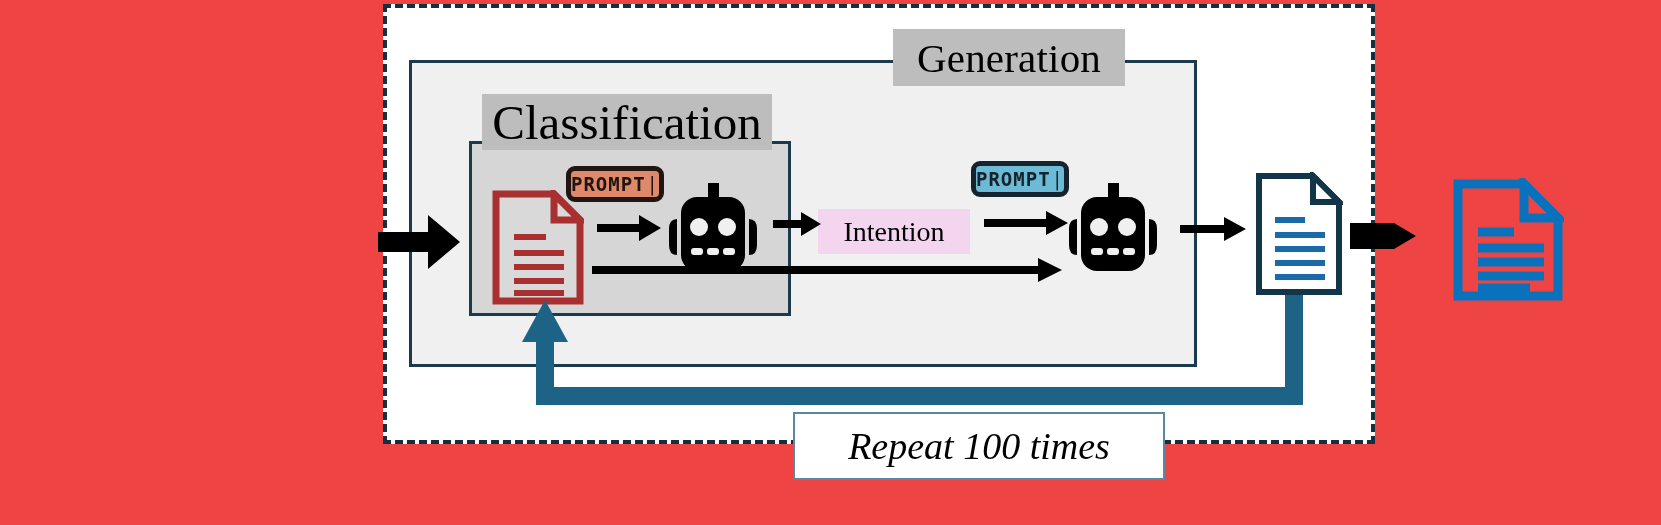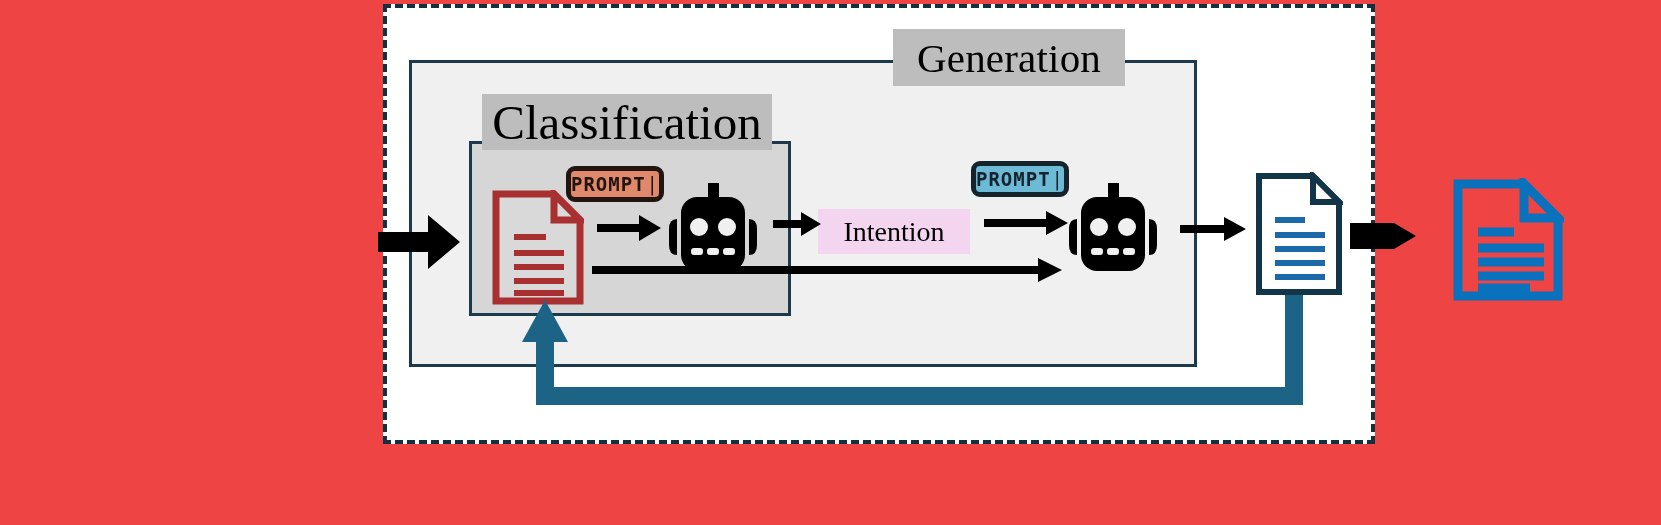--- a/index.html
+++ b/index.html
@@ -213,14 +213,15 @@
     </g>
   </svg>
 
   <div class="teal" style="left:1285px; top:295px; width:18px; height:110px;"></div>
   <div class="teal" style="left:536px; top:387px; width:767px; height:18px;"></div>
   <div class="teal" style="left:536px; top:333px; width:18px; height:60px;"></div>
   <svg class="abs" style="left:522px; top:300px; z-index:6;" width="46" height="42" viewBox="0 0 46 42">
     <path d="M23 0 L46 42 H0 Z" fill="#1d6385"></path>
   </svg>
 
+  <div class="repeat-box">Repeat 100 times</div>
 
 </div>
 
 </body></html>

